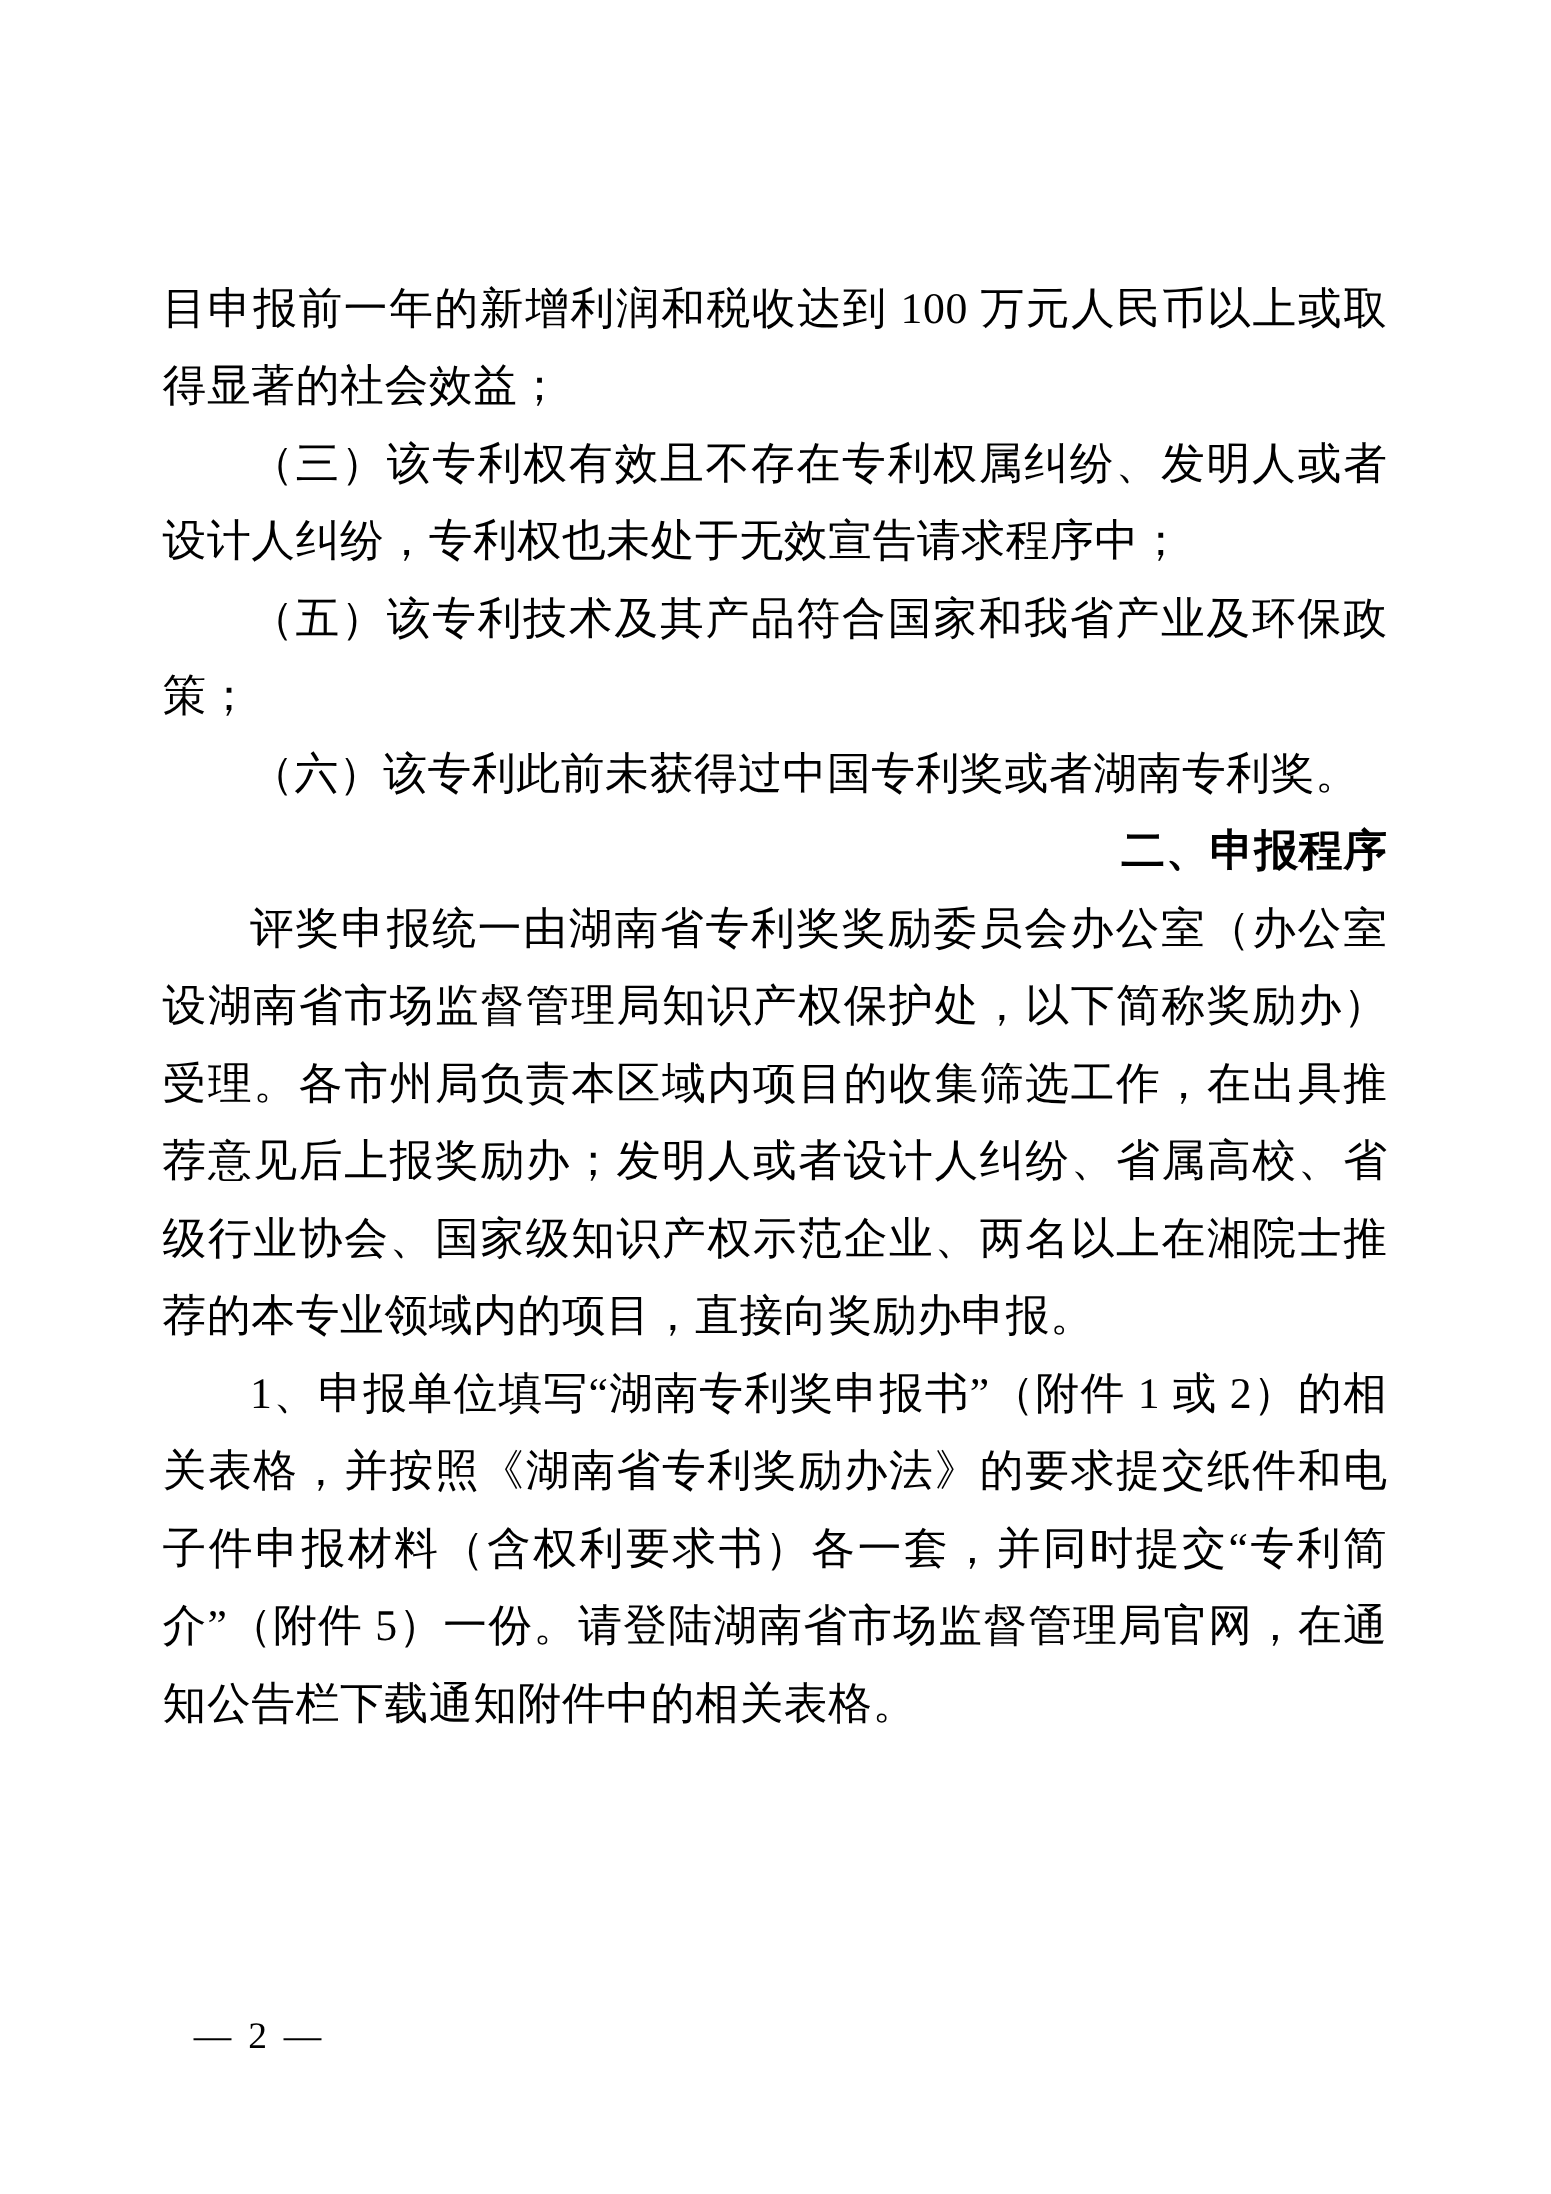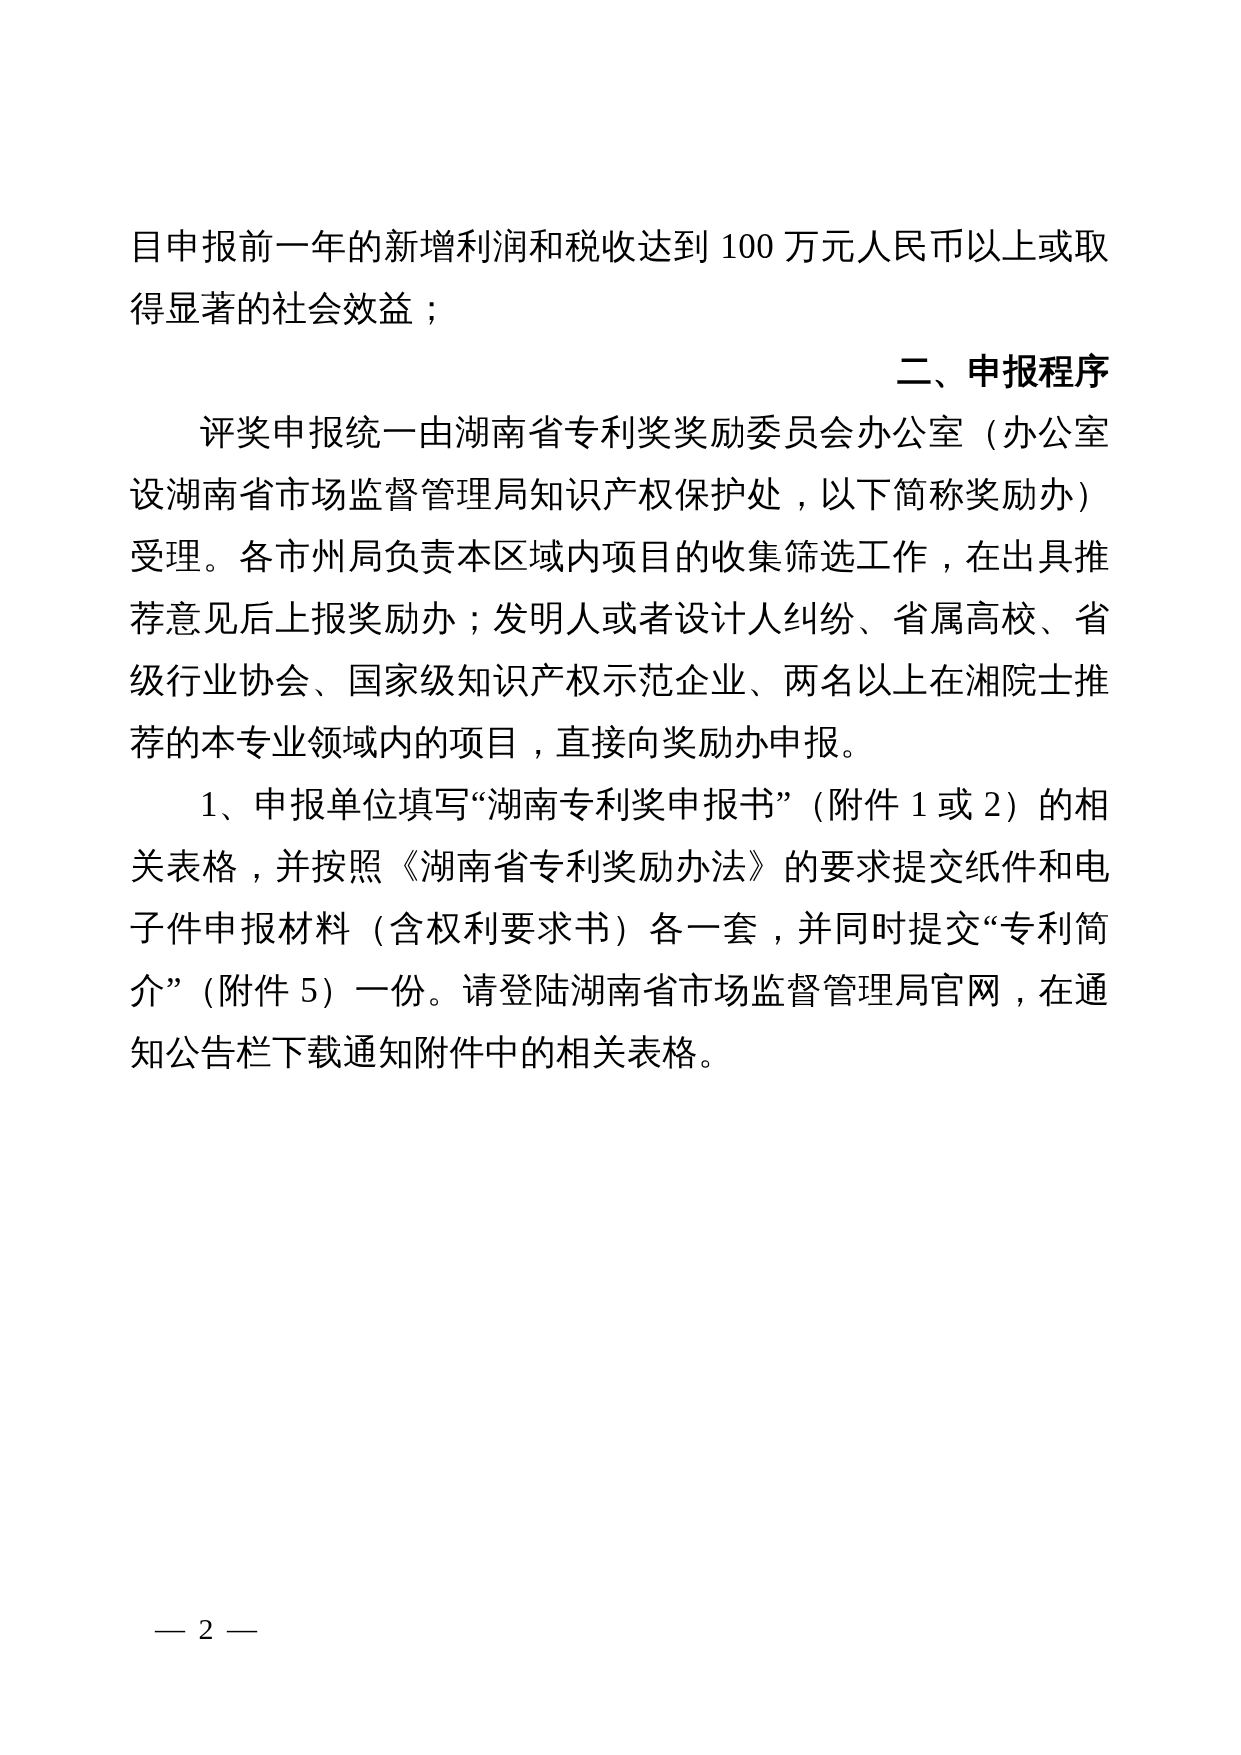--- a/index.html
+++ b/index.html
@@ -44,18 +44,21 @@
     letter-spacing: 3px;
     font-family: "Liberation Serif", serif;
   }
 </style>
 </head>
 <body>
 
 <div class="page">
   <div class="content">
     <p class="line continuation">目申报前一年的新增利润和税收达到 100 万元人民币以上或取得显著的社会效益；</p>
+    <p class="line">（三）该专利权有效且不存在专利权属纠纷、发明人或者设计人纠纷，专利权也未处于无效宣告请求程序中；</p>
+    <p class="line">（五）该专利技术及其产品符合国家和我省产业及环保政策；</p>
+    <p class="line">（六）该专利此前未获得过中国专利奖或者湖南专利奖。</p>
     <p class="line heading">二、申报程序</p>
     <p class="line">评奖申报统一由湖南省专利奖奖励委员会办公室（办公室设湖南省市场监督管理局知识产权保护处，以下简称奖励办）受理。各市州局负责本区域内项目的收集筛选工作，在出具推荐意见后上报奖励办；发明人或者设计人纠纷、省属高校、省级行业协会、国家级知识产权示范企业、两名以上在湘院士推荐的本专业领域内的项目，直接向奖励办申报。</p>
     <p class="line">1、申报单位填写“湖南专利奖申报书”（附件 1 或 2）的相关表格，并按照《湖南省专利奖励办法》的要求提交纸件和电子件申报材料（含权利要求书）各一套，并同时提交“专利简介”（附件 5）一份。请登陆湖南省市场监督管理局官网，在通知公告栏下载通知附件中的相关表格。</p>
   </div>
   <div class="footer">— 2 —</div>
 </div>
 
 </body></html>

